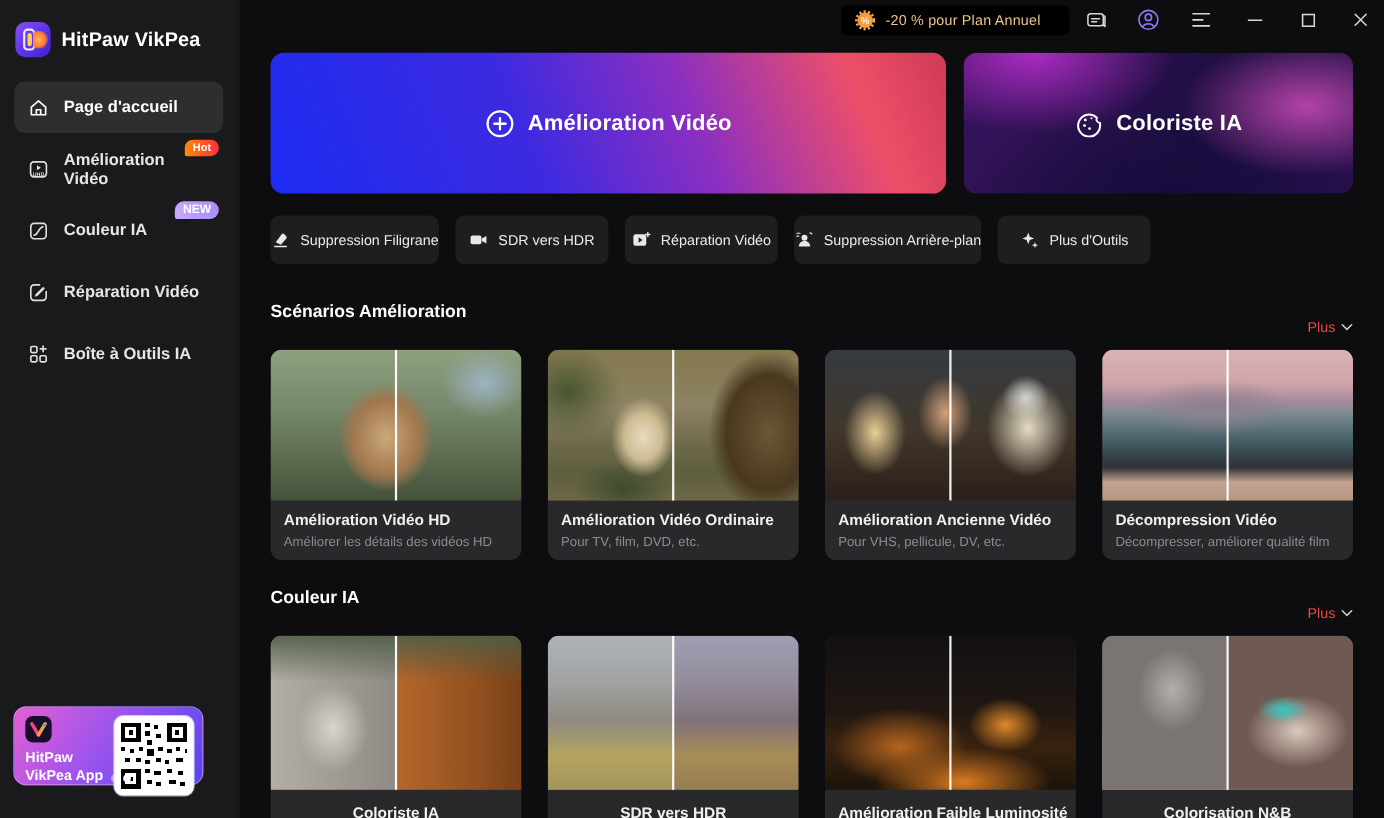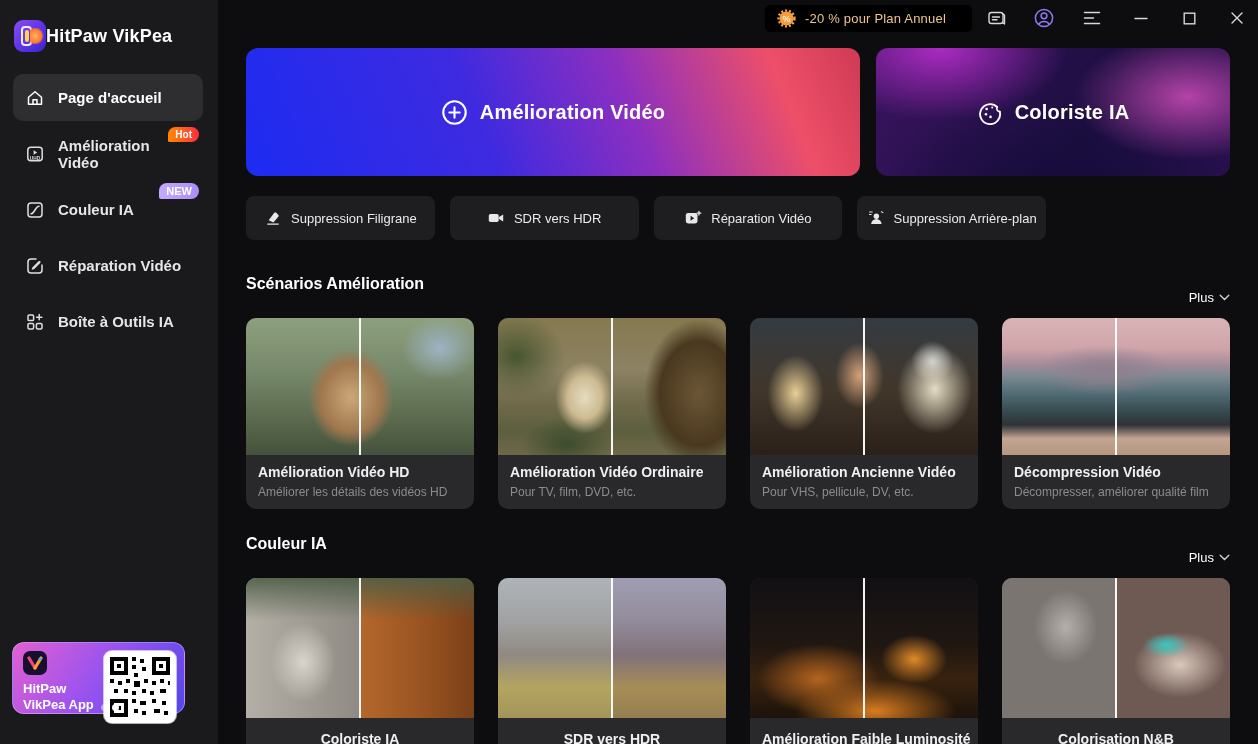--- a/index.html
+++ b/index.html
@@ -11,21 +11,21 @@
     color:#f0f0f2;
     -webkit-font-smoothing:antialiased;
   }
   svg { display:block; }
 
   
   .sidebar {
     position:absolute; left:0; top:0; width:218px; height:744px;
     background:#1a1a1c; z-index:2;
   }
-  .logo-row { display:flex; align-items:center; padding:20px 0 0 14px; }
+  .logo-row { display:flex; align-items:center; gap:10px; padding:20px 0 0 14px; }
   .logo-mark {
     width:32px; height:32px; border-radius:9px;
     background:linear-gradient(135deg,#8a4df0 0%,#5b33e8 55%,#3a24c8 100%);
     position:relative; overflow:hidden; flex:0 0 auto;
   }
   .logo-mark .lm-frame { position:absolute; left:7px; top:6px; width:11px; height:20px; border:2px solid #efe9ff; border-radius:4px; }
   .logo-mark .lm-bar { position:absolute; left:11px; top:10px; width:4px; height:12px; background:#ffd34d; border-radius:2px; }
   .logo-mark .lm-sun { position:absolute; right:2px; top:8px; width:14px; height:16px; background:radial-gradient(circle at 35% 50%, #ffb25e 0%, #ff7a2e 55%, rgba(255,122,46,0) 75%); }
   .app-title { font-size:18px; font-weight:800; color:#fff; letter-spacing:.2px; }
 
@@ -99,21 +99,21 @@
   .tool-btn {
     flex:1; background:#1e1e21; border-radius:8px;
     display:flex; align-items:center; justify-content:center; gap:9px;
     font-size:13px; color:#ebebee; cursor:pointer; white-space:nowrap;
   }
 
   .section-head { position:absolute; left:246px; width:984px; height:22px; display:flex; align-items:center; justify-content:space-between; }
   .section-head.s1 { top:273px; }
   .section-head.s2 { top:533px; }
   .section-title { font-size:16px; font-weight:700; color:#ffffff; }
-  .more-link { display:flex; align-items:center; gap:5px; font-size:13px; color:#ffffff; cursor:pointer;margin-top:26px; }
+  .more-link { display:flex; align-items:center; gap:5px; font-size:13px; color:#ef4444; cursor:pointer;margin-top:26px; }
 
   .cards { position:absolute; left:246px; width:984px; display:flex; gap:24px; }
   .cards.r1 { top:318px; }
   .cards.r2 { top:578px; }
   .card { width:228px; border-radius:10px; overflow:hidden; background:#29292c; cursor:pointer; }
   .card-img { position:relative; width:228px; }
   .cards.r1 .card-img { height:137px; }
   .cards.r2 .card-img { height:140px; }
   .split-line { position:absolute; left:113px; top:0; bottom:0; width:2px; background:rgba(255,255,255,.95); }
   .card-cap { padding:9px 12px 10px 12px; }
@@ -370,20 +370,27 @@
     <span>Réparation Vidéo</span>
   </div>
   <div class="tool-btn">
     <svg width="18" height="18" viewBox="0 0 20 20">
       <path d="M2.8 3.4 h3 M2.8 6.2 h1.8 M16 3 l1.8 1" stroke="#e8e8e8" stroke-width="1.2" stroke-linecap="round"></path>
       <circle cx="10.4" cy="8" r="3" fill="#e8e8e8"></circle>
       <path d="M4.6 16.8 a5.8 5.8 0 0 1 11.6 0 Z" fill="#e8e8e8"></path>
     </svg>
     <span>Suppression Arrière-plan</span>
   </div>
+  <div class="tool-btn">
+    <svg width="18" height="18" viewBox="0 0 20 20" fill="#e8e8e8">
+      <path d="M8.6 2.6 L10.2 7 L14.6 8.6 L10.2 10.2 L8.6 14.6 L7 10.2 L2.6 8.6 L7 7 Z"></path>
+      <path d="M15.4 12.2 L16.2 14.6 L18.6 15.4 L16.2 16.2 L15.4 18.6 L14.6 16.2 L12.2 15.4 L14.6 14.6 Z"></path>
+    </svg>
+    <span>Plus d'Outils</span>
+  </div>
 </div>
 
 <div class="section-head s1">
   <span class="section-title">Scénarios Amélioration</span>
   <span class="more-link">
     <span>Plus</span>
     <svg width="11" height="7" viewBox="0 0 11 7" fill="none" stroke="#cfcfd3" stroke-width="1.4" stroke-linecap="round">
         <path d="M1.2 1.2 L5.5 5.4 L9.8 1.2"></path>
       </svg>
   </span>

